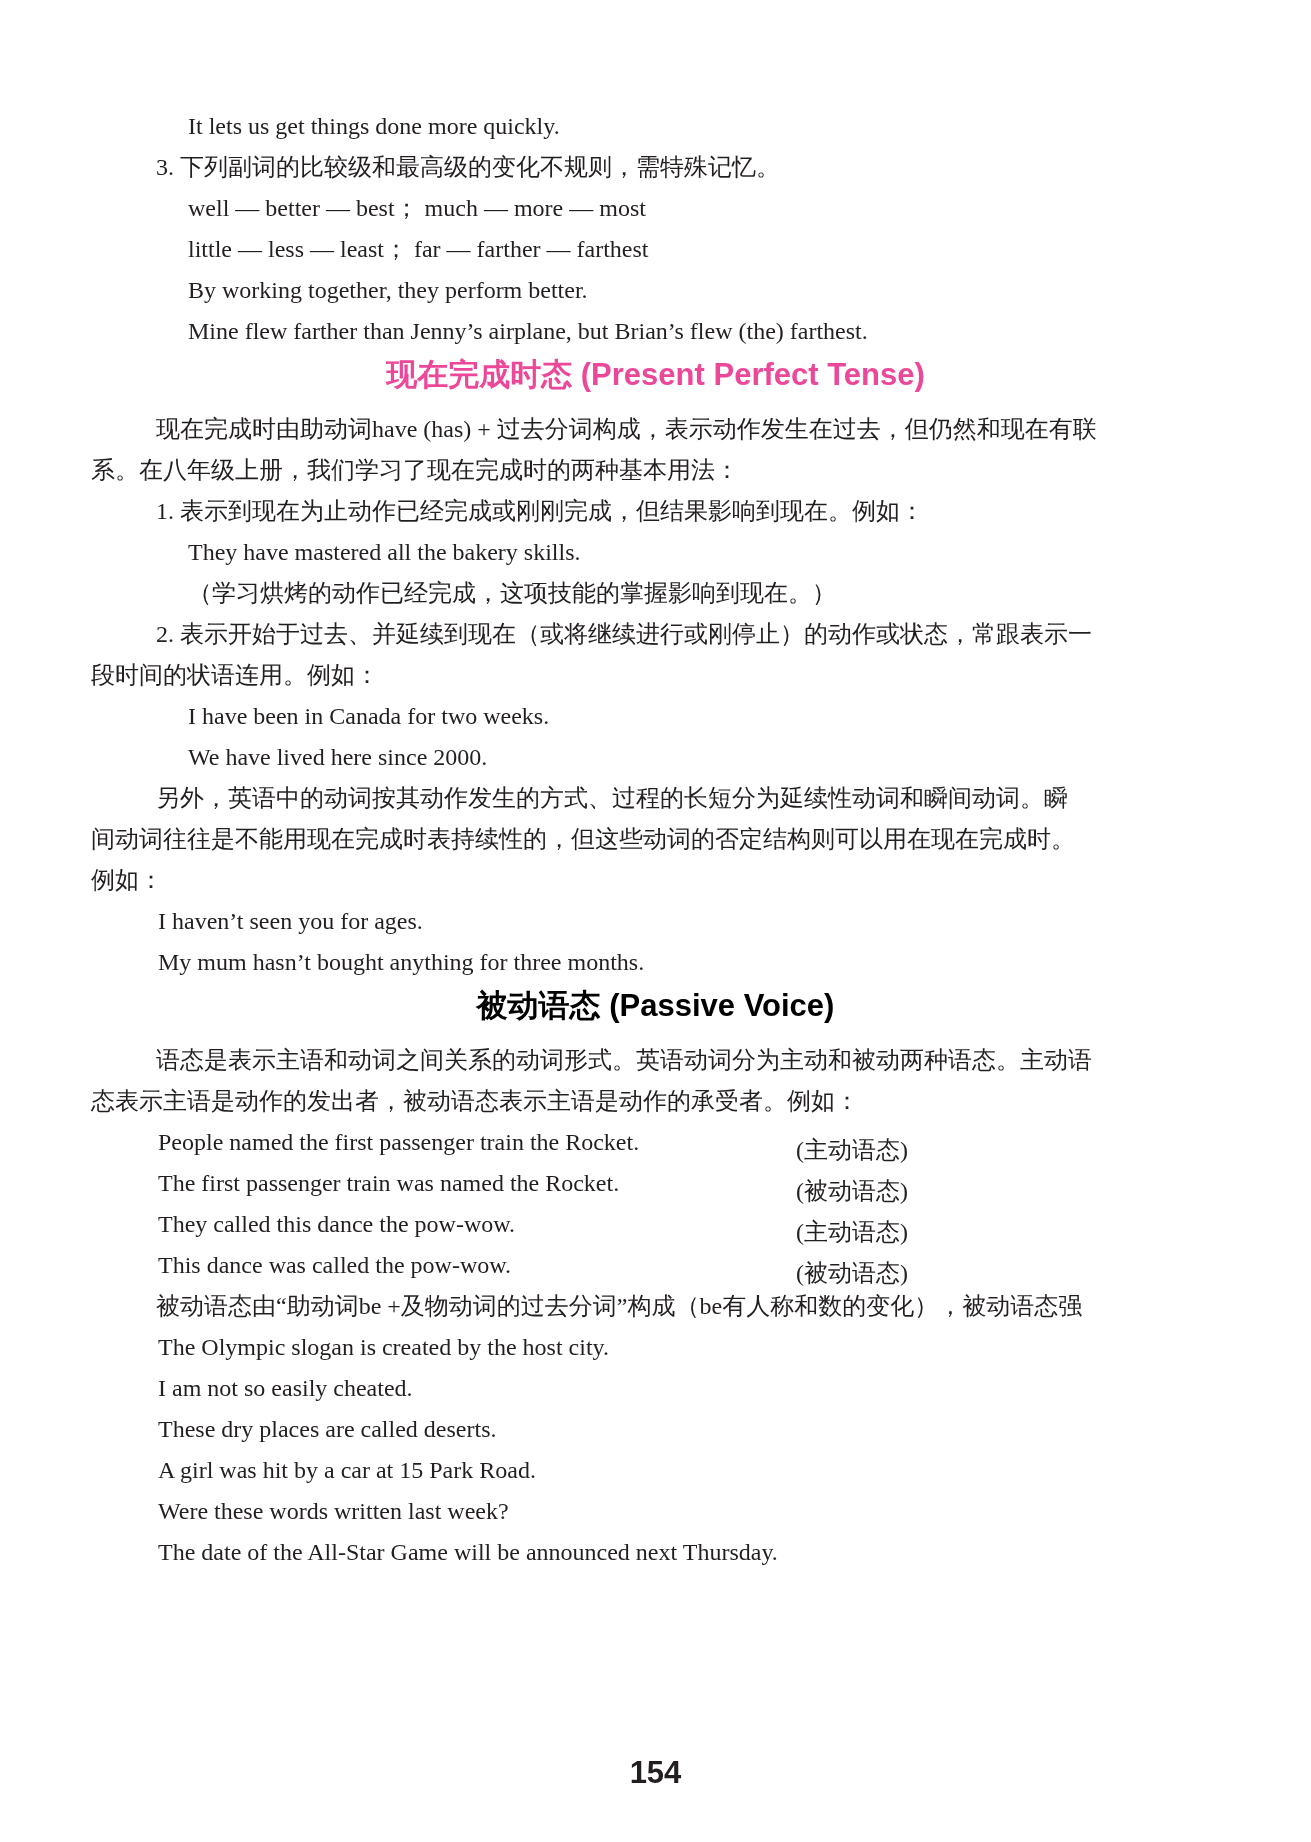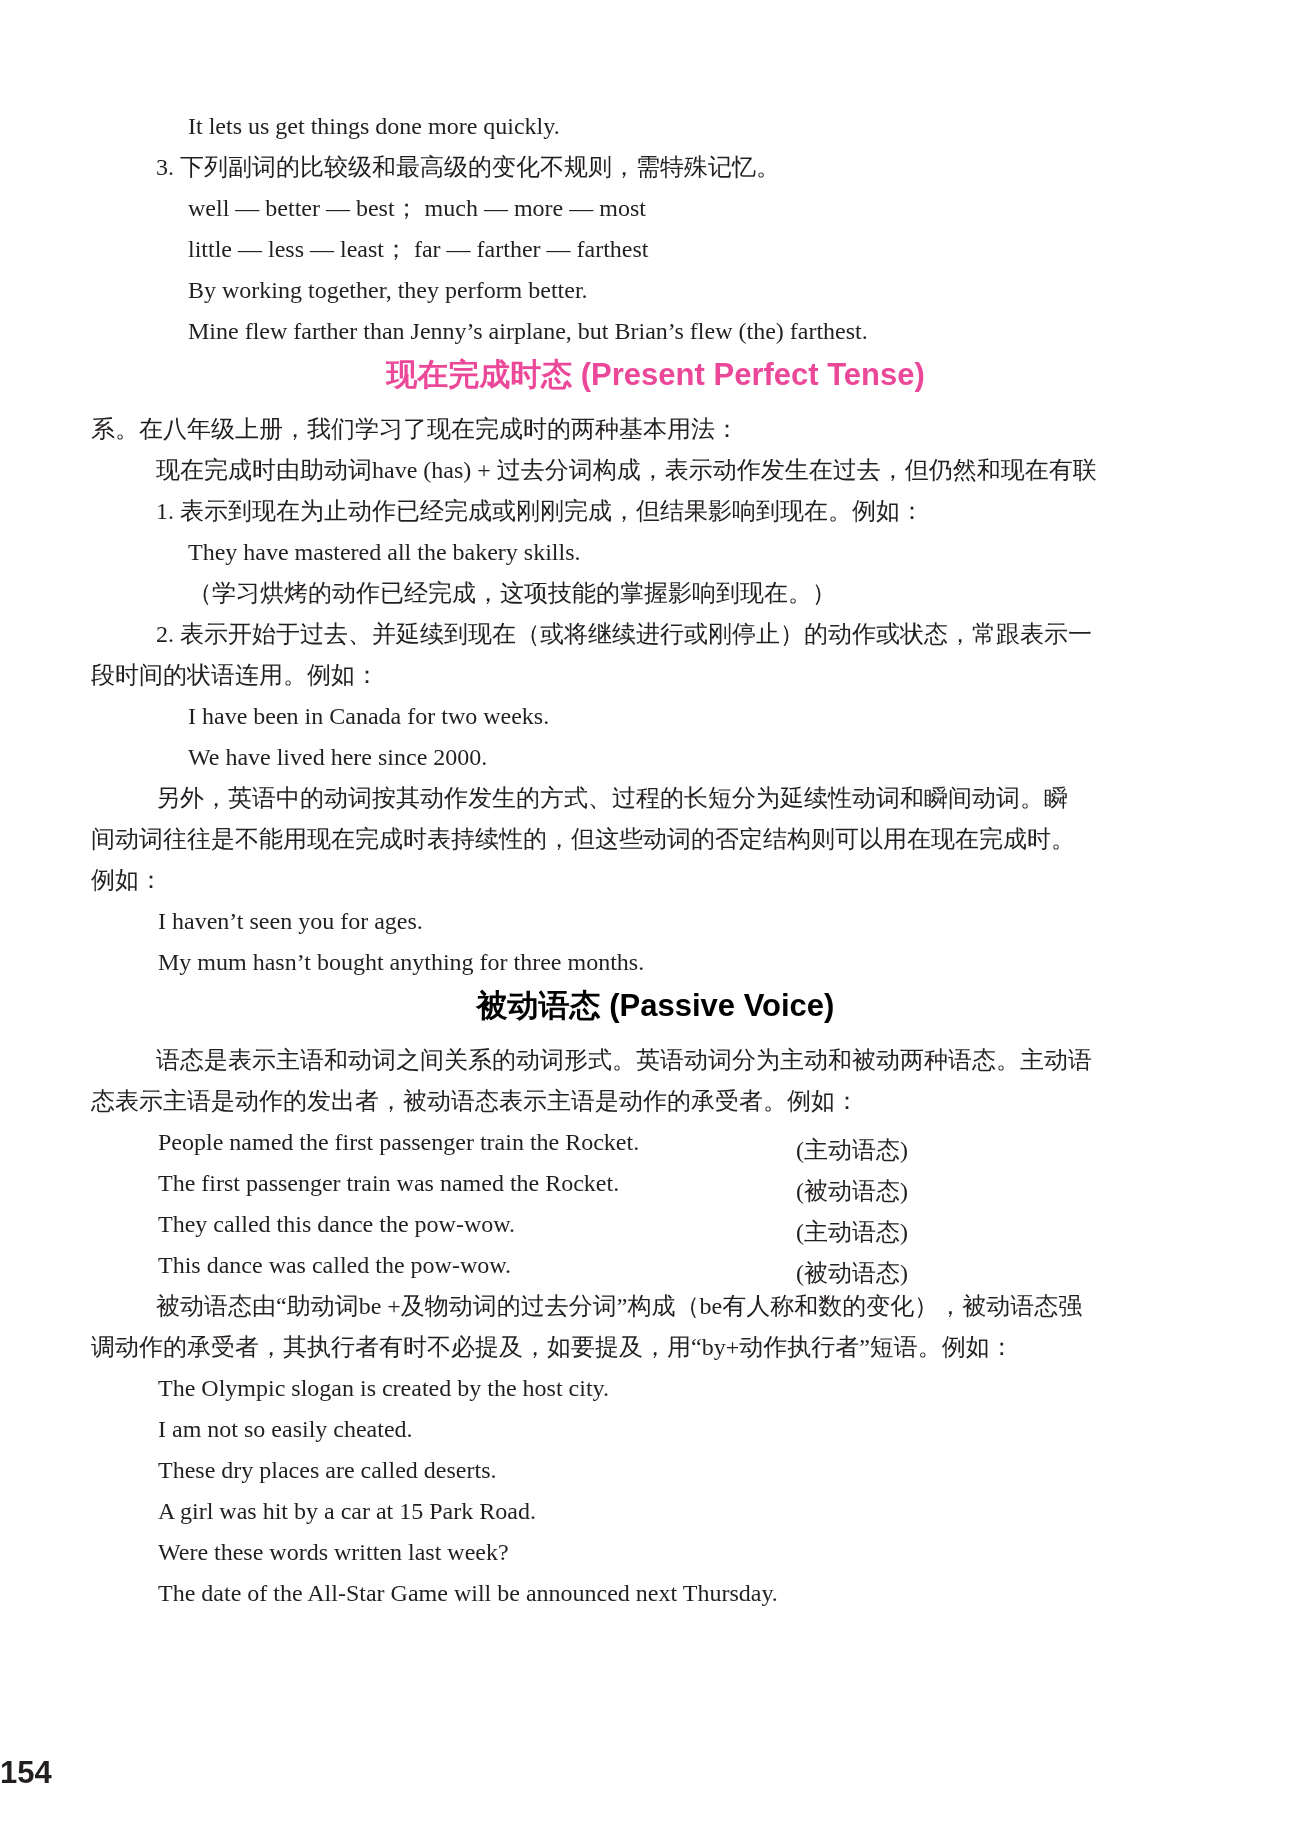--- a/index.html
+++ b/index.html
@@ -52,62 +52,61 @@
     text-align: center;
     margin: 2px 0 14px 0;
     padding-left: 0;
     white-space: nowrap;
   }
   .page-number {
     position: absolute;
     top: 1752px;
     left: 0;
     width: 100%;
-    text-align: left;
+    text-align: center;
     font-family: "Liberation Sans", "DejaVu Sans", sans-serif;
     font-weight: bold;
     font-size: 31px;
     line-height: 41px;
     color: #231f20;
   }
 </style>
 </head>
 <body>
 
 <div class="content">
     <div class="line example1">It lets us get things done more quickly.</div>
     <div class="line numbered">3. 下列副词的比较级和最高级的变化不规则，需特殊记忆。</div>
     <div class="line example1">well — better — best；  much — more — most</div>
     <div class="line example1">little — less — least；  far — farther — farthest</div>
     <div class="line example1">By working together, they perform better.</div>
     <div class="line example1">Mine flew farther than Jenny’s airplane, but Brian’s flew (the) farthest.</div>
     <div class="line heading" style="color: #ec4899;">现在完成时态 (Present Perfect Tense)</div>
+    <div class="line para_first">现在完成时由助动词have (has) + 过去分词构成，表示动作发生在过去，但仍然和现在有联</div>
     <div class="line para_cont">系。在八年级上册，我们学习了现在完成时的两种基本用法：</div>
-    <div class="line para_first">现在完成时由助动词have (has) + 过去分词构成，表示动作发生在过去，但仍然和现在有联</div>
     <div class="line numbered">1. 表示到现在为止动作已经完成或刚刚完成，但结果影响到现在。例如：</div>
     <div class="line example1">They have mastered all the bakery skills.</div>
     <div class="line example1">（学习烘烤的动作已经完成，这项技能的掌握影响到现在。）</div>
     <div class="line numbered">2. 表示开始于过去、并延续到现在（或将继续进行或刚停止）的动作或状态，常跟表示一</div>
     <div class="line para_cont">段时间的状语连用。例如：</div>
     <div class="line example1">I have been in Canada for two weeks.</div>
     <div class="line example1">We have lived here since 2000.</div>
     <div class="line para_first">另外，英语中的动词按其动作发生的方式、过程的长短分为延续性动词和瞬间动词。瞬</div>
     <div class="line para_cont">间动词往往是不能用现在完成时表持续性的，但这些动词的否定结构则可以用在现在完成时。</div>
     <div class="line para_cont">例如：</div>
     <div class="line example2">I haven’t seen you for ages.</div>
     <div class="line example2">My mum hasn’t bought anything for three months.</div>
     <div class="line heading" style="color: #000000;">被动语态 (Passive Voice)</div>
     <div class="line para_first">语态是表示主语和动词之间关系的动词形式。英语动词分为主动和被动两种语态。主动语</div>
     <div class="line para_cont">态表示主语是动作的发出者，被动语态表示主语是动作的承受者。例如：</div>
     <div class="line labeled"><span>People named the first passenger train the Rocket.</span><span class="voice-label">(主动语态)</span></div>
     <div class="line labeled"><span>The first passenger train was named the Rocket.</span><span class="voice-label">(被动语态)</span></div>
     <div class="line labeled"><span>They called this dance the pow-wow.</span><span class="voice-label">(主动语态)</span></div>
     <div class="line labeled"><span>This dance was called the pow-wow.</span><span class="voice-label">(被动语态)</span></div>
     <div class="line para_first">被动语态由“助动词be +及物动词的过去分词”构成（be有人称和数的变化），被动语态强</div>
-    <div class="line para_cont">调动作的承受者，其执行者有时不必提及，如要提及，用“by+动作执行者”短语。例如：</div>
     <div class="line example2">The Olympic slogan is created by the host city.</div>
     <div class="line example2">I am not so easily cheated.</div>
     <div class="line example2">These dry places are called deserts.</div>
     <div class="line example2">A girl was hit by a car at 15 Park Road.</div>
     <div class="line example2">Were these words written last week?</div>
     <div class="line example2">The date of the All-Star Game will be announced next Thursday.</div>
   </div>
 
 <div class="page-number">154</div>
 

